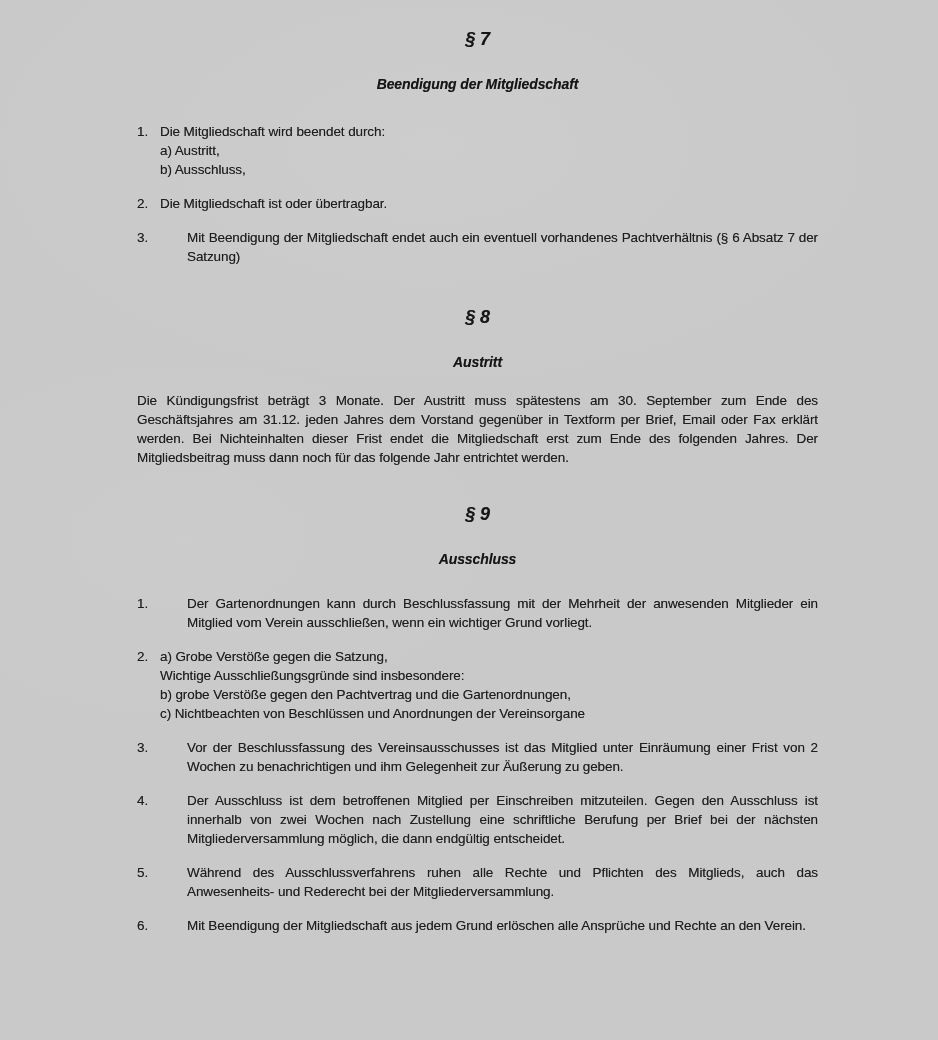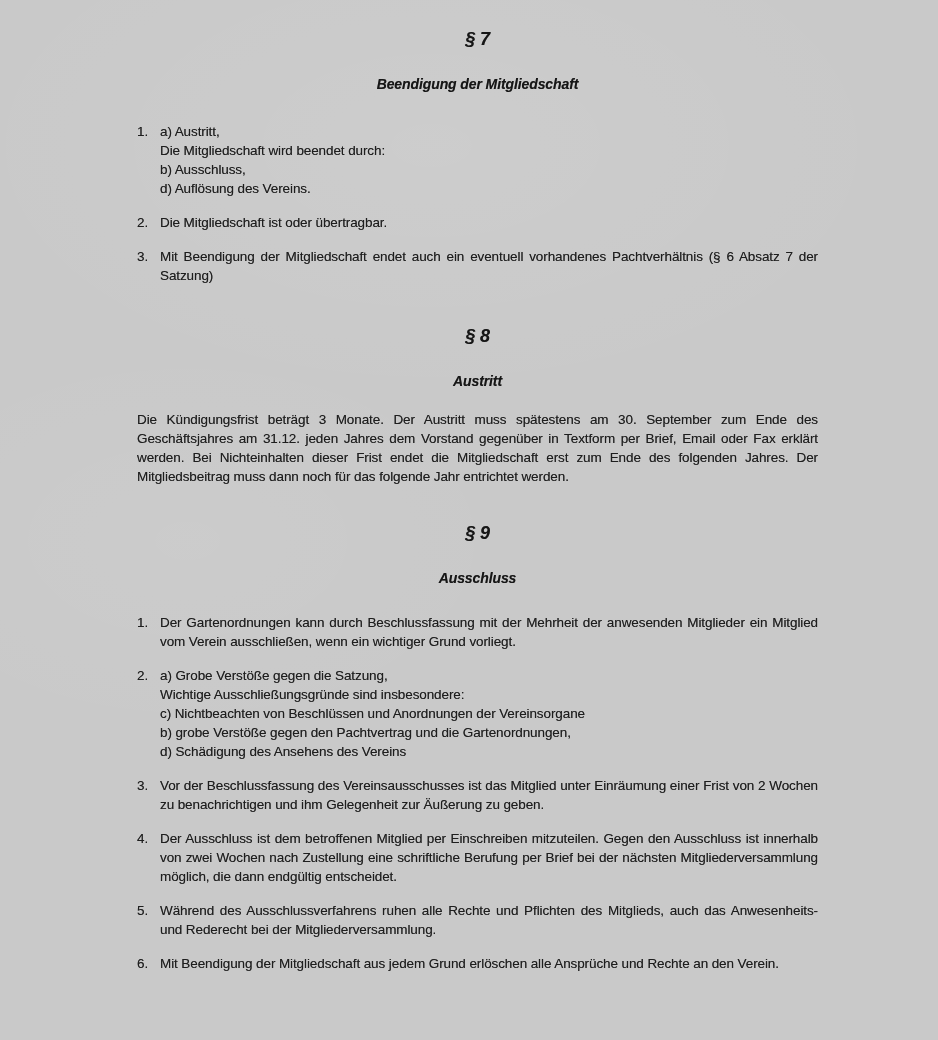--- a/index.html
+++ b/index.html
@@ -60,43 +60,42 @@
     margin: 0 0 15px 0;
   }
   .item:last-child { margin-bottom: 0; }
   .marker {
     flex: 0 0 23px;
     width: 23px;
   }
   .item-body {
     flex: 1 1 auto;
   }
-  .just { text-align: justify; }
+  .just { text-align: justify; margin-left: 27px; }
   .paragraph {
     margin: 18px 0 8px 0;
     text-align: justify;
   }
   .sub-line { text-align: left; }
 </style>
 </head>
 <body>
 
 <div class="page" style="color: rgb(30, 30, 30);">
 
   <div>
     <h1 class="sec-num mt-s7-num">§ 7</h1>
     <h2 class="sec-title">Beendigung der Mitgliedschaft</h2>
     <ol class="list">
       <li class="item">
         <span class="marker">1.</span>
         <div class="item-body">
+          <div class="sub-line">Die Mitgliedschaft wird beendet durch:</div>
           <div class="sub-line">a) Austritt,</div>
-          <div class="sub-line">Die Mitgliedschaft wird beendet durch:</div>
           <div class="sub-line">b) Ausschluss,</div>
-          <div class="sub-line">d) Auflösung des Vereins.</div>
         </div>
       </li>
       <li class="item">
         <span class="marker">2.</span>
         <div class="item-body">Die Mitgliedschaft ist oder übertragbar.</div>
       </li>
       <li class="item">
         <span class="marker">3.</span>
         <div class="item-body just">Mit Beendigung der Mitgliedschaft endet auch ein eventuell vorhandenes Pachtverhältnis (§ 6 Absatz 7 der Satzung)</div>
       </li>
@@ -115,23 +114,22 @@
     <ol class="list list-9">
       <li class="item">
         <span class="marker">1.</span>
         <div class="item-body just">Der Gartenordnungen kann durch Beschlussfassung mit der Mehrheit der anwesenden Mitglieder ein Mitglied vom Verein ausschließen, wenn ein wichtiger Grund vorliegt.</div>
       </li>
       <li class="item">
         <span class="marker">2.</span>
         <div class="item-body">
           <div class="sub-line">a) Grobe Verstöße gegen die Satzung,</div>
           <div class="sub-line">Wichtige Ausschließungsgründe sind insbesondere:</div>
+          <div class="sub-line">b) grobe Verstöße gegen den Pachtvertrag und die Gartenordnungen,</div>
           <div class="sub-line">c) Nichtbeachten von Beschlüssen und Anordnungen der Vereinsorgane</div>
-          <div class="sub-line">b) grobe Verstöße gegen den Pachtvertrag und die Gartenordnungen,</div>
-          <div class="sub-line">d) Schädigung des Ansehens des Vereins</div>
         </div>
       </li>
       <li class="item">
         <span class="marker">3.</span>
         <div class="item-body just">Vor der Beschlussfassung des Vereinsausschusses ist das Mitglied unter Einräumung einer Frist von 2 Wochen zu benachrichtigen und ihm Gelegenheit zur Äußerung zu geben.</div>
       </li>
       <li class="item">
         <span class="marker">4.</span>
         <div class="item-body just">Der Ausschluss ist dem betroffenen Mitglied per Einschreiben mitzuteilen. Gegen den Ausschluss ist innerhalb von zwei Wochen nach Zustellung eine schriftliche Berufung per Brief bei der nächsten Mitgliederversammlung möglich, die dann endgültig entscheidet.</div>
       </li>

